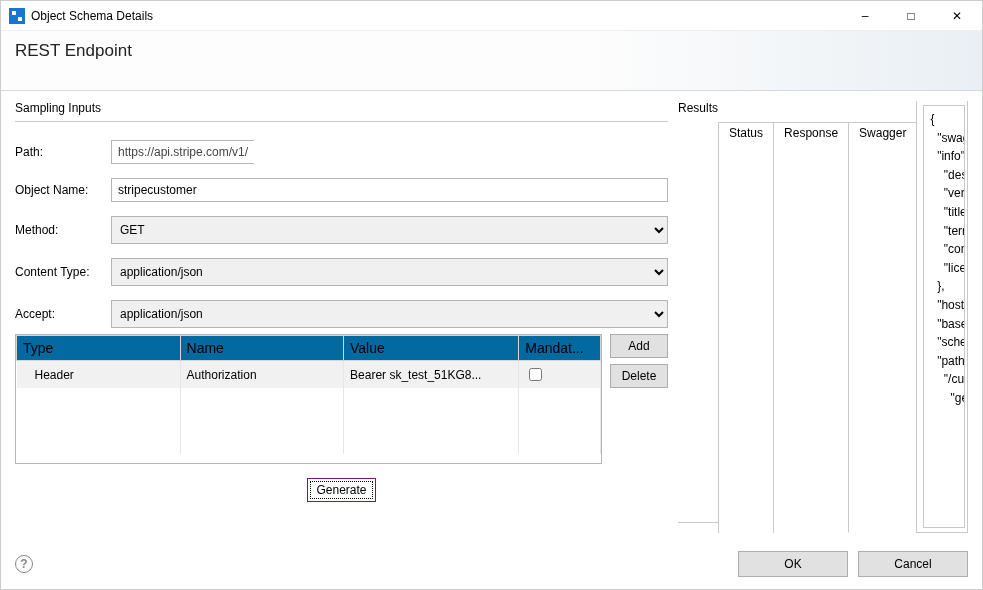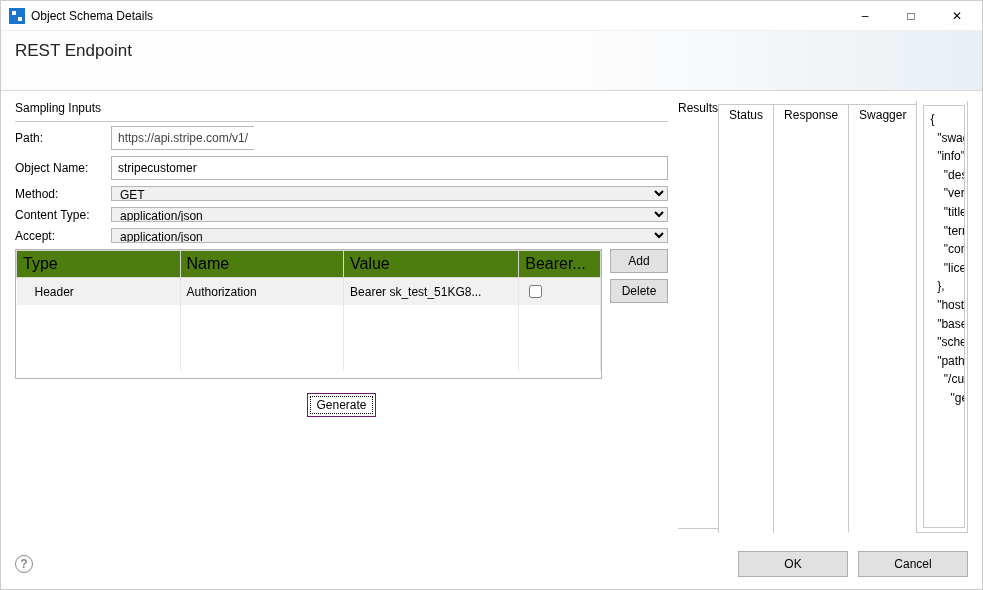--- a/index.html
+++ b/index.html
@@ -54,26 +54,27 @@
     display:flex;
     height: calc(100% - 30px - 60px - 50px);
     padding: 10px 14px 6px 14px;
     gap: 10px;
   }
   .left-pane { flex: 1 1 auto; display:flex; flex-direction:column; }
   .right-pane { width: 290px; display:flex; flex-direction:row; }
   .group-label {
     padding-bottom: 6px;
     border-bottom: 1px solid #c9c9c9;
-    margin-bottom: 4px;
+    margin-bottom: 10px;
   }
   .form-row {
     display:flex; align-items:center;
     margin-bottom: 6px;
     gap: 0;
+    margin-top: 8px;
   }
   .form-label {
     width: 96px;
   }
   .path-prefix {
     background:#fff;
     border:1px solid #b5b5b5;
     border-right: none;
     padding: 4px 6px;
     height: 24px;
@@ -84,45 +85,45 @@
     flex:1;
     height:24px;
     border:1px solid #b5b5b5;
     padding: 0 6px;
     font-size:12px;
     font-family: inherit;
     background:#fff;
   }
   .sel {
     flex:1;
-    height:15px;
+    height:28px;
     border:1px solid #b5b5b5;
     padding: 0 4px;
     font-size:12px;
     font-family: inherit;
     background:#f0f0f0;
   }
   .params-label { margin-top:4px; margin-bottom:4px; }
   .params-wrap { display:flex; gap:8px; }
   .params-table {
     flex:1;
     border:1px solid #b5b5b5;
     background:#fff;
     height: 130px;
   }
   .params-table table {
     width:100%; border-collapse: collapse;
   }
   .params-table th {
-    background:#4d7c0f;
+    background:#0369a1;
     border:1px solid #d5d5d5;
     text-align:left;
     font-weight:400;
     padding: 4px 6px;
-    font-size:16px;
+    font-size:14px;
   }
   .params-table td {
     border-right:1px solid #e6e6e6;
     padding: 4px 6px;
     height:22px;
   }
   .params-table tr.sel-row td {
     background:#f1f1f1;
   }
   .params-btns { display:flex; flex-direction:column; gap:6px; width:58px; }
@@ -143,21 +144,21 @@
     border:1px solid #701a75;
     outline: 1px dotted #000;
     outline-offset: -4px;
     background:#fff;
   }
 
   
   .tabs {
     display:flex;
     border-bottom:1px solid #c9c9c9;
-    margin-top: 2px;
+    margin-top: 20px;
   }
   .tab {
     padding: 3px 10px;
     border:1px solid #c9c9c9;
     border-bottom:none;
     background:#fff;
     margin-right:-1px;
     position:relative;
     top:1px;
     font-size:12px;
@@ -263,21 +264,21 @@
 
 
     <div class="params-wrap">
       <div class="params-table">
         <table>
           <thead>
             <tr>
               <th style="width:28%">Type</th>
               <th style="width:28%">Name</th>
               <th style="width:30%">Value</th>
-              <th style="width:14%">Bearer...</th>
+              <th style="width:14%">Mandat...</th>
             </tr>
           </thead>
           <tbody>
             <tr class="sel-row">
               <td style="padding-left:18px">Header</td>
               <td>Authorization</td>
               <td>Bearer sk_test_51KG8...</td>
               <td><input type="checkbox" class="chk" style=""></td>
             </tr>
             <tr>

